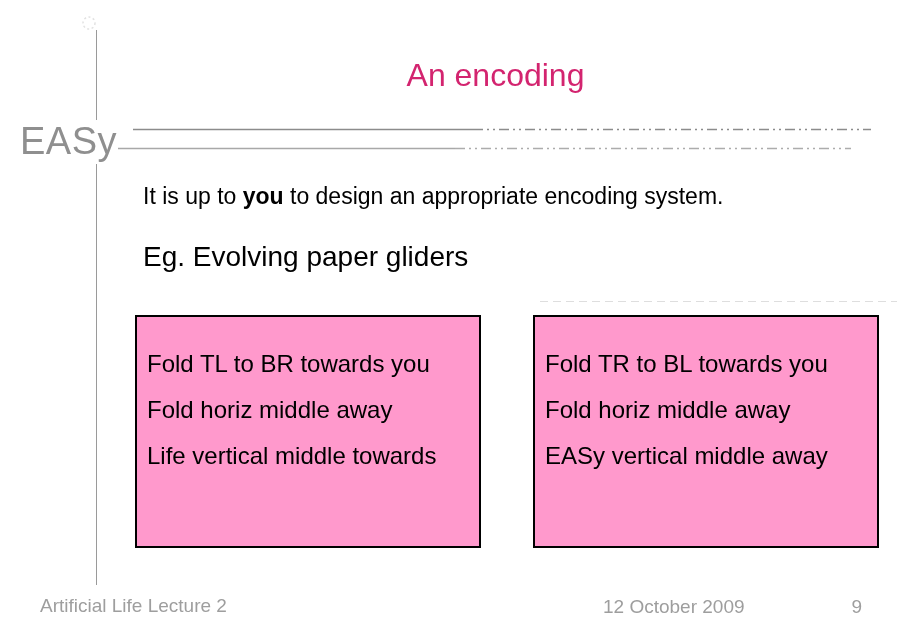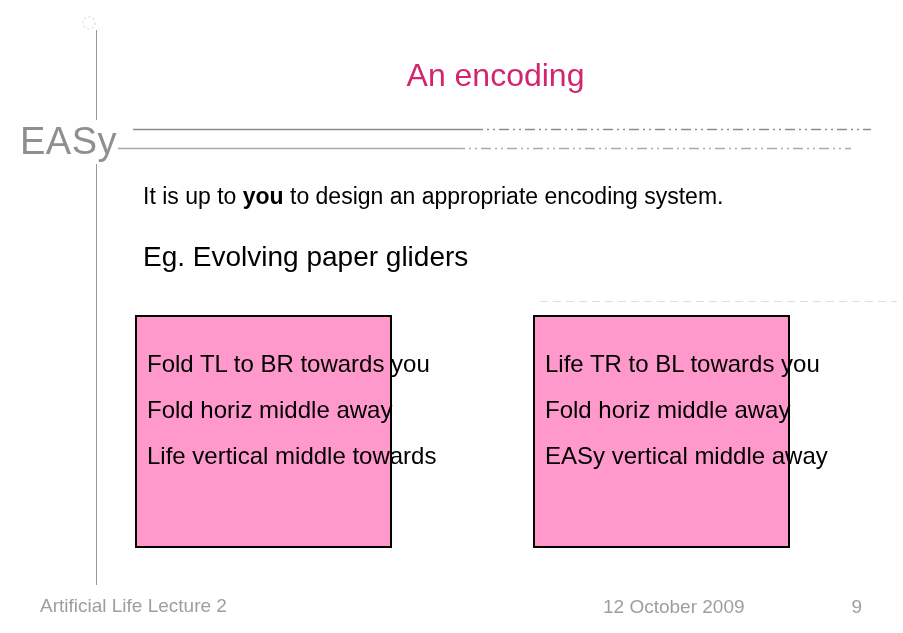--- a/index.html
+++ b/index.html
@@ -28,21 +28,21 @@
   }
   .title{
     position:absolute;left:88px;right:0;top:57px;margin:0;
     text-align:center;font-size:32px;font-weight:400;
     color:var(--title-color);
   }
   .body1{position:absolute;left:143px;top:183px;margin:0;font-size:23px;text-align:right;}
   .body1 b{font-weight:700;}
   .body2{position:absolute;left:143px;top:241px;margin:0;font-size:28px;}
   .box{
-    position:absolute;top:315px;width:257px;height:233px;
+    position:absolute;top:315px;width:346px;height:233px;
     box-sizing:border-box;
     background:var(--box-fill);
     border:2px solid var(--box-border);
   }
   .box-left{left:135px;}
   .box-right{left:533px;}
   .box-line{position:absolute;left:10px;font-size:24px;white-space:nowrap;}
   .box-line.l1{top:33px;}
   .box-line.l2{top:79px;}
   .box-line.l3{top:125px;}
@@ -78,21 +78,21 @@
 
   <p class="body2">Eg. Evolving paper gliders</p>
 
   <div class="box box-left">
     <div class="box-line l1">Fold TL to BR towards you</div>
     <div class="box-line l2">Fold horiz middle away</div>
     <div class="box-line l3">Life vertical middle towards</div>
   </div>
 
   <div class="box box-right">
-    <div class="box-line l1">Life TR to BL towards you</div>
+    <div class="box-line l1">Fold TR to BL towards you</div>
     <div class="box-line l2">Fold horiz middle away</div>
     <div class="box-line l3">EASy vertical middle away</div>
   </div>
 
   <div class="footer-left">Artificial Life Lecture 2</div>
   <div class="footer-date">12 October 2009</div>
   <div class="footer-page">9</div>
 
 </div>
 

